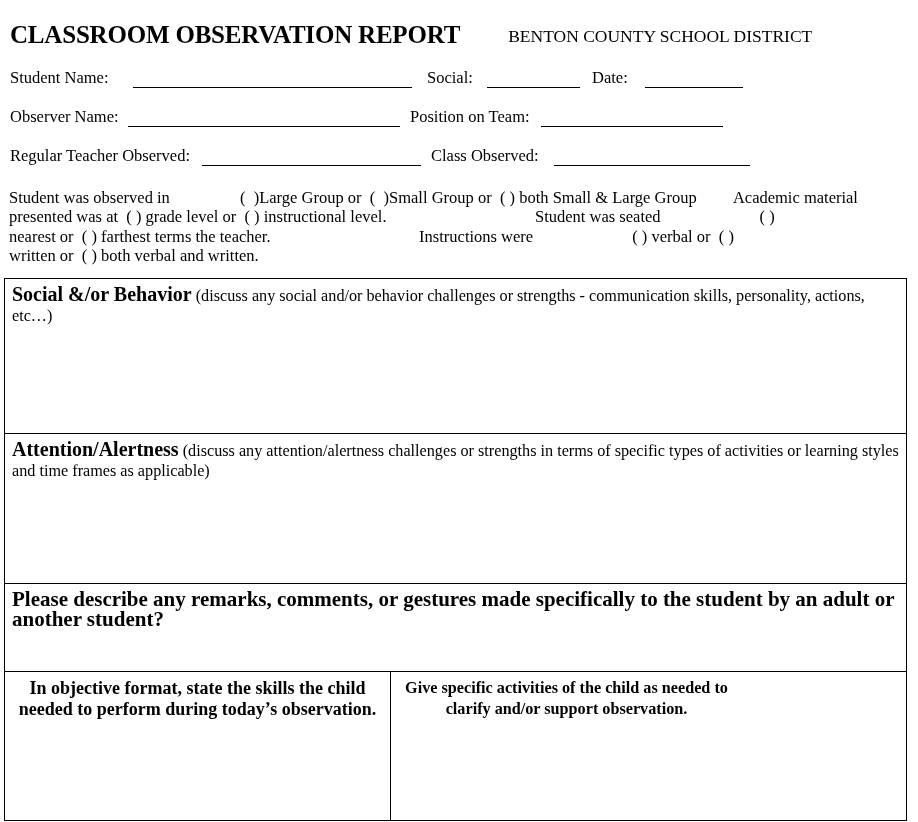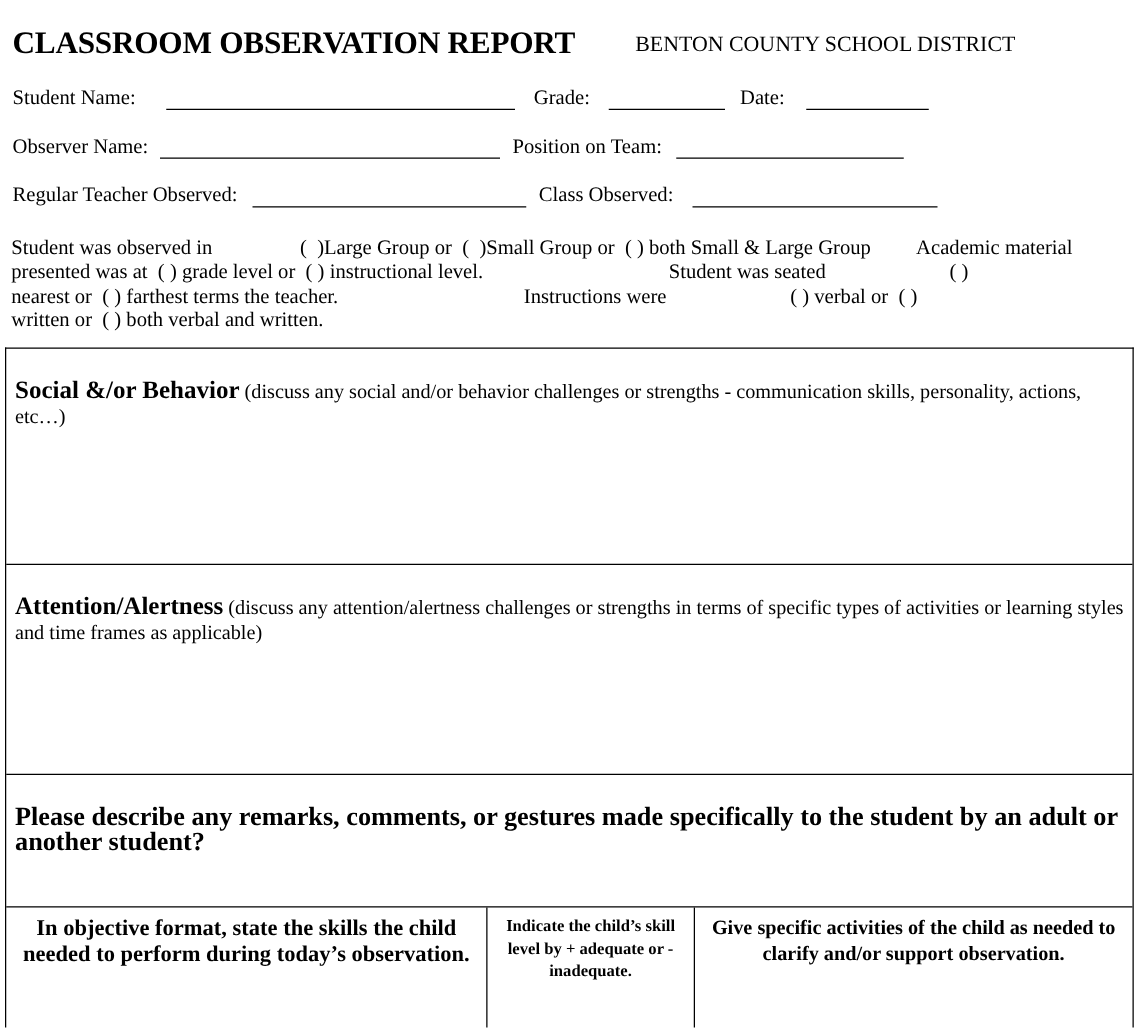--- a/index.html
+++ b/index.html
@@ -127,21 +127,20 @@
     position: relative;
   }
   .sec-social    { height: 155px; }
   .sec-attention { height: 150px; }
   .sec-remarks   { height: 88px; }
 
   .sec-inner {
     padding: 5px 7px 0 7px;
     font-size: 16.5px;
     line-height: 20px;
-    margin-top: 18px;
   }
   .sec-head {
     font-size: 20px;
     font-weight: bold;
   }
   .sec-sub {
     font-size: 16.2px;
     font-weight: normal;
   }
   .remarks-text {
@@ -175,21 +174,21 @@
   <div class="header-row">
     <div class="doc-title">CLASSROOM OBSERVATION REPORT</div>
     <div class="district-title">BENTON COUNTY SCHOOL DISTRICT</div>
   </div>
 
   <div class="form-block">
 
     <div class="field-line">
       <span class="lbl f1-student">Student Name:</span>
       <span class="blank f1-b1"></span>
-      <span class="lbl f1-grade">Grade:</span>
+      <span class="lbl f1-grade">Social:</span>
       <span class="blank f1-b2"></span>
       <span class="lbl f1-date">Date:</span>
       <span class="blank f1-b3"></span>
     </div>
 
     <div class="field-line">
       <span class="lbl f2-observer">Observer Name:</span>
       <span class="blank f2-b1"></span>
       <span class="lbl f2-position">Position on Team:</span>
       <span class="blank f2-b2"></span>
@@ -231,23 +230,20 @@
       <div class="sec-inner">
         <div class="remarks-text">Please describe any remarks, comments, or gestures made specifically to the student by an adult or another student?</div>
         <div></div>
       </div>
     </div>
 
     <div class="sec grid3">
       <div class="col col-a">
         <span>In objective format, state the skills the child needed to perform during today’s observation.</span>
       </div>
-      <div class="col col-b">
-        <span>Indicate the child’s skill level by + adequate or - inadequate.</span>
-      </div>
       <div class="col col-c">
         <span>Give specific activities of the child as needed to clarify and/or support observation.</span>
       </div>
     </div>
 
   </div>
 
 </div>
 
 </body></html>

